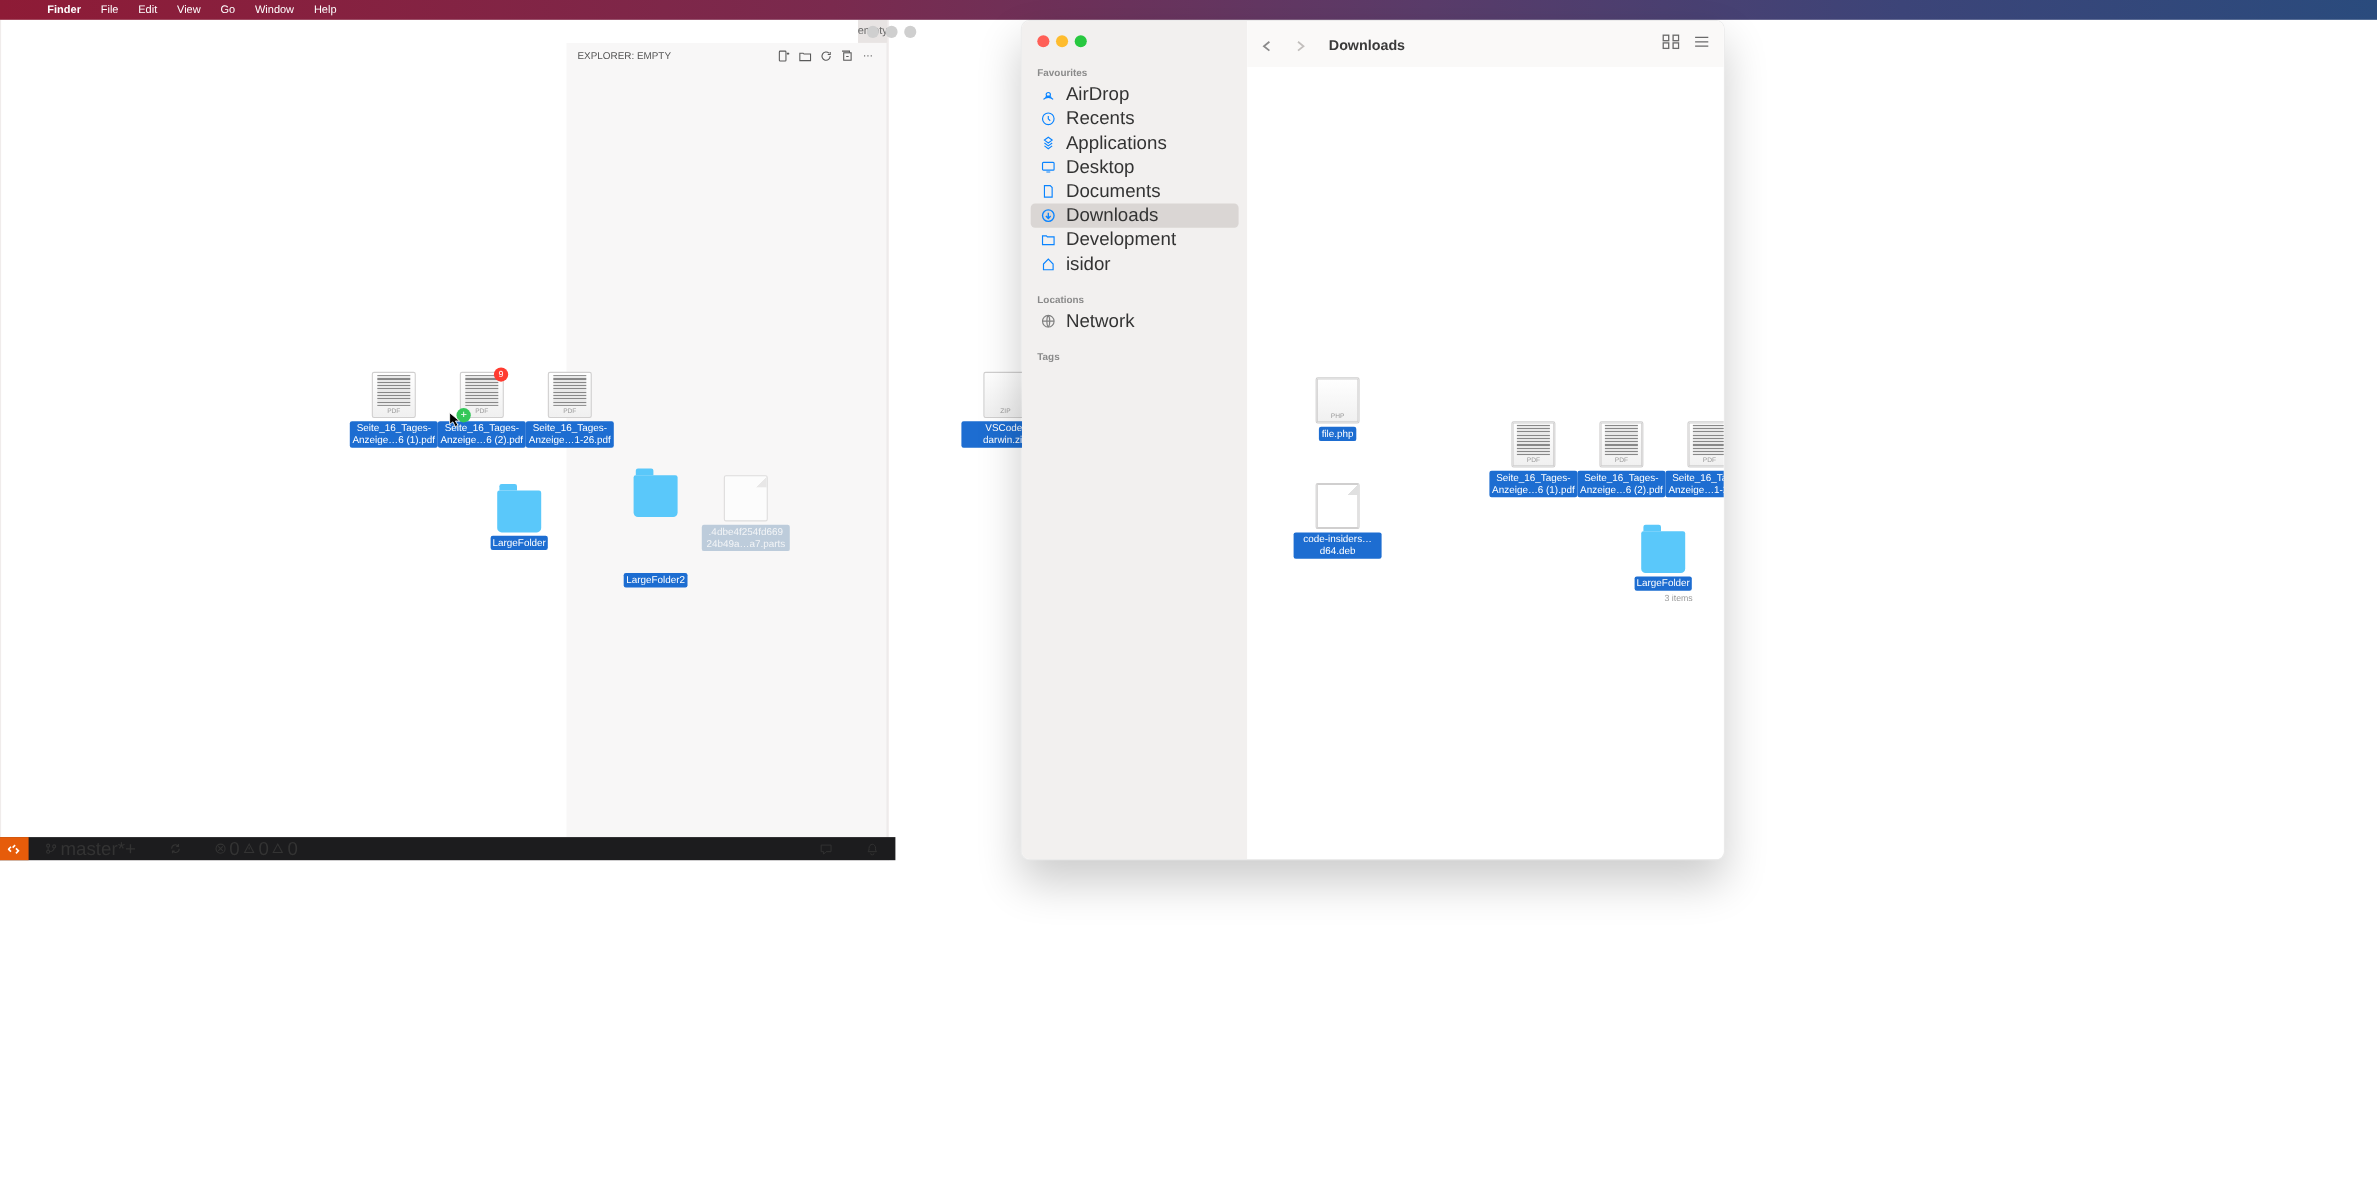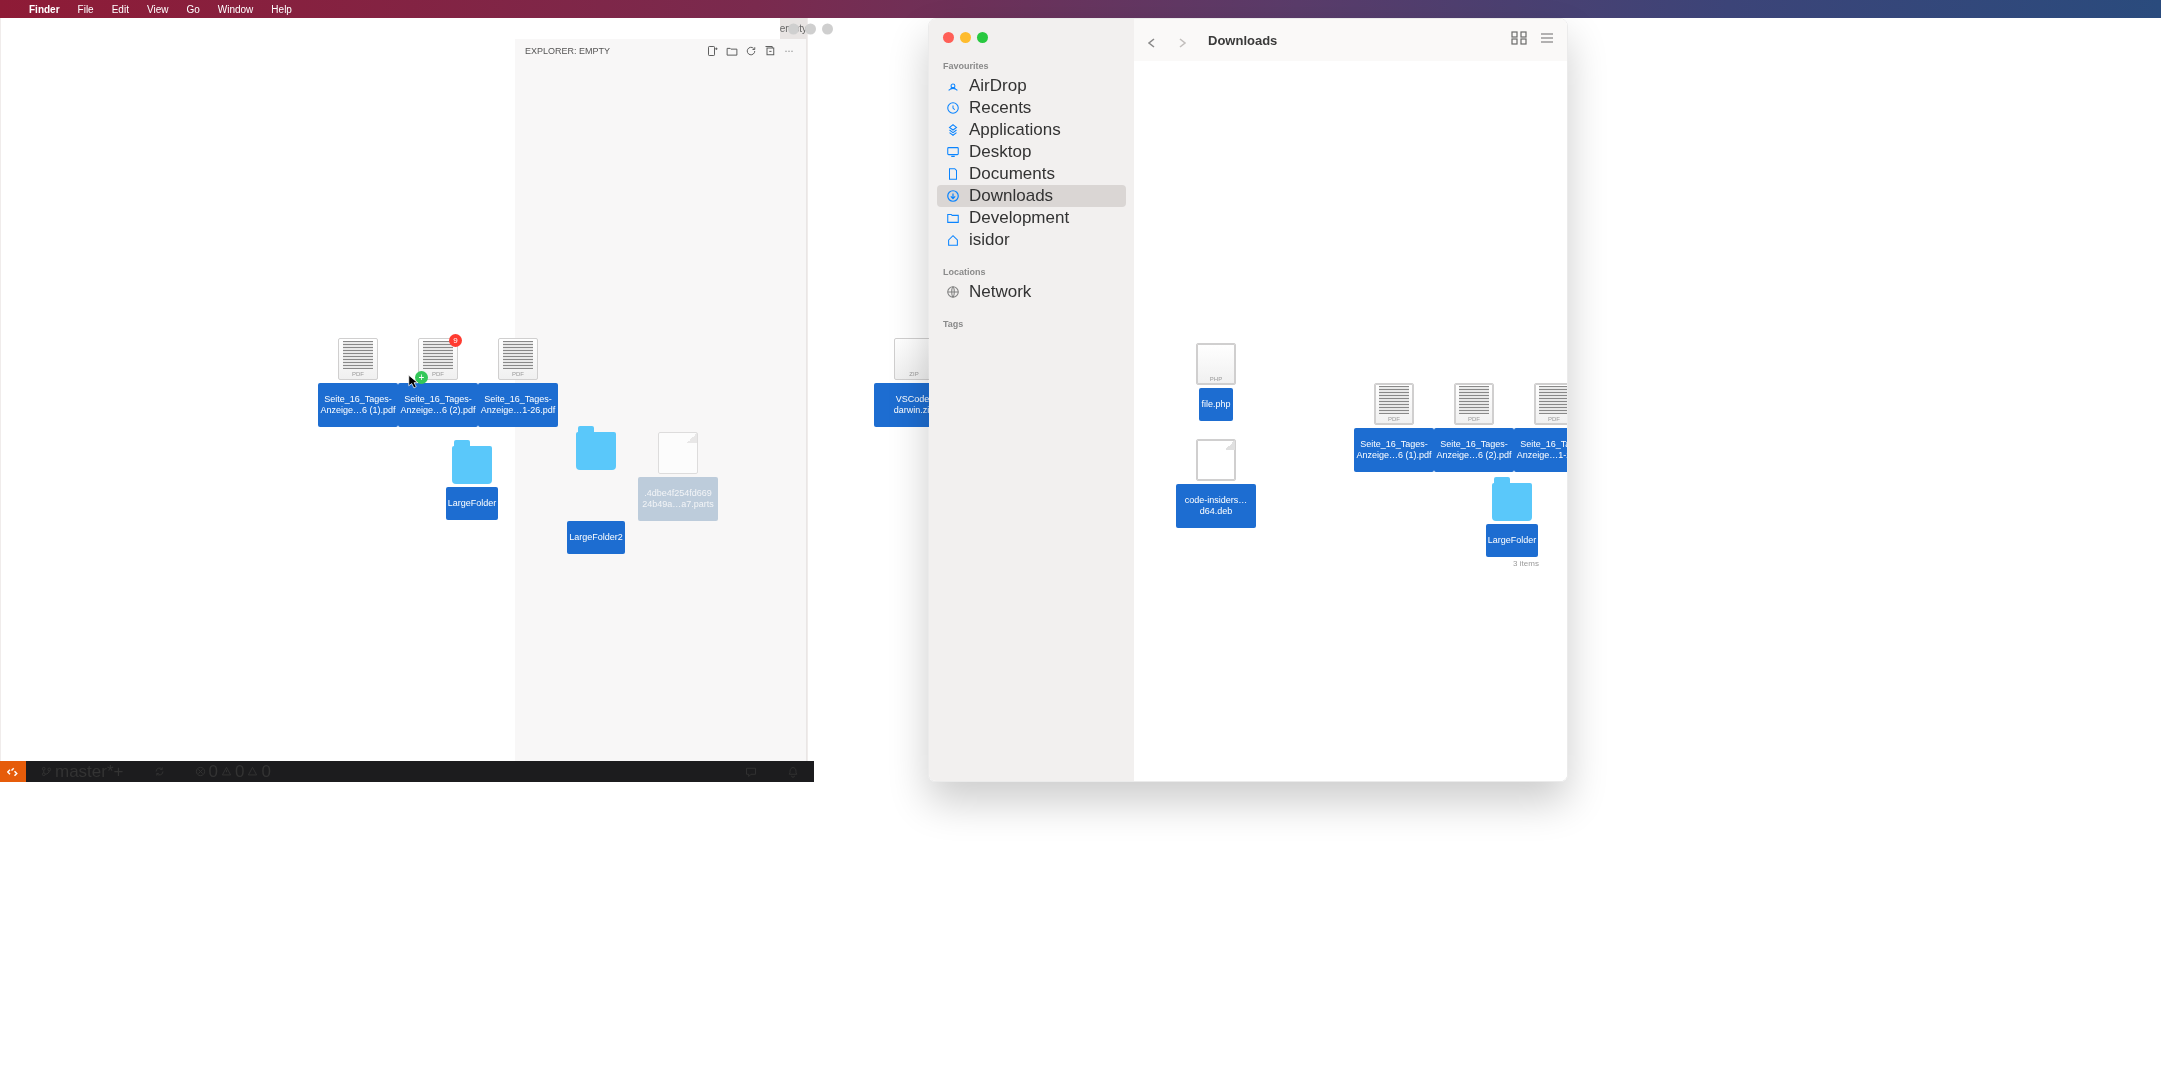--- a/index.html
+++ b/index.html
@@ -14,21 +14,21 @@
     --finder-h:764px;
     --finder-sidebar-w:205px;
     --accent:#0a84ff;
     --sel-blue:#1d6dd1;
     --sel-blue-dark:#1659b1;
   }
   *{box-sizing:border-box;font-family:-apple-system,Helvetica,Arial,sans-serif;}
   body{margin:0;width:2161px;height:1078px;background:#fff;overflow:hidden;}
 
   
-  .menubar{position:relative;width:100%;height:var(--menubar-h);background:linear-gradient(90deg,#8e1b36 0%,#7a2a4e 35%,#5a3c6a 60%,#3c4478 80%,#2a4b7d 100%);display:flex;align-items:center;color:#fff;font-size:10px;padding:0 10px;z-index:5;}
+  .menubar{position:relative;width:100%;height:var(--menubar-h);background:linear-gradient(90deg,#8e1b36 0%,#7a2a4e 35%,#5a3c6a 60%,#3c4478 80%,#2a4b7d 100%);display:flex;align-items:center;color:#fff;font-size:10px;padding:0 24px;z-index:5;}
   .menubar .apple{font-size:12px;margin-right:10px;}
   .menubar .mi{padding:0 9px;white-space:nowrap;}
   .menubar .mi.bold{font-weight:bold;}
 
   
   .vscode{position:absolute;top:var(--menubar-h);left:0;width:808px;height:764px;display:flex;flex-direction:column;border:1px solid #f0eceb; border-top:none;z-index:1;align-items:flex-end;}
   .vscode-titlebar{height:var(--titlebar-h);background:#e8e4e3;display:flex;align-items:center;justify-content:center;font-size:10px;color:#666;position:relative;}
   .traffic{position:absolute;left:8px;top:50%;transform:translateY(-50%);display:flex;gap:6px;}
   .traffic span{width:11px;height:11px;border-radius:50%;}
   .traffic .tl-close{background:#cfcfcf;}
@@ -52,21 +52,21 @@
   .fileicon .thumb{width:40px;height:42px;background:linear-gradient(#fff,#f0f0f0);border:1px solid #d0cfcf;border-radius:2px;position:relative;color:#777;display:flex;flex-direction:column;justify-content:flex-end;align-items:center;padding-bottom:2px;}
   .fileicon .thumb .badge{position:absolute;top:-5px;right:-5px;background:#ff3b30;color:#fff;font-size:8px;border-radius:50%;width:13px;height:13px;display:flex;align-items:center;justify-content:center;}
   .fileicon .thumb .plus{position:absolute;bottom:-5px;left:-4px;background:#34c759;color:#fff;font-size:10px;border-radius:50%;width:13px;height:13px;display:flex;align-items:center;justify-content:center;}
   .fileicon.folder .thumb{background:#5ac8fa;border:none;border-radius:2px 2px 4px 4px;height:38px;}
   .fileicon.folder .thumb::before{content:"";position:absolute;top:-6px;left:2px;width:16px;height:6px;background:#5ac8fa;border-radius:2px 2px 0 0;}
   .fileicon.generic .thumb{background:#fff;}
   .fileicon.generic .thumb::after{content:"";position:absolute;top:0;right:0;width:10px;height:10px;background:linear-gradient(135deg,transparent 50%,#e0e0e0 50%);}
   .fileicon .ext{font-size:6px;color:#9a9a9a;}
   .pdfthumb{width:30px;height:28px;background:repeating-linear-gradient(#888,#888 1px,#e8e8e8 1px,#e8e8e8 3px);margin:2px auto;}
 
-  .fileicon .label{margin-top:3px;background:var(--sel-blue);color:#fff;padding:11px 2px;border-radius:2px;text-align:center;line-height:1.2;max-width:80px;word-break:break-word;}
+  .fileicon .label{margin-top:3px;background:var(--sel-blue);color:#fff;padding:1px 2px;border-radius:2px;text-align:center;line-height:1.2;max-width:80px;word-break:break-word;}
   .fileicon .label.dim{background:#9fb6cd;color:rgba(255,255,255,.85);}
   .fileicon .sub{font-size:8px;color:#9a9a9a;margin-top:2px;text-align:left;margin-left:28px;}
   .fileicon.dimmed{opacity:.65;}
 
   .cursor{position:absolute;width:12px;height:16px;z-index:4;pointer-events:none;}
 
   
   .vscode-statusbar{position:absolute;left:0;bottom:0;width:814px;height:var(--statusbar-h);background:#1c1c1e;color:#ccc;display:flex;align-items:center;font-size:10px;padding:0 0 0 0;z-index:2;}
   .vscode-statusbar .remote{width:26px;height:100%;background:#e65c0a;display:flex;align-items:center;justify-content:center;color:#fff;}
   .vscode-statusbar .sb-item{padding:0 7px;display:flex;align-items:center;gap:3px;white-space:nowrap;}

